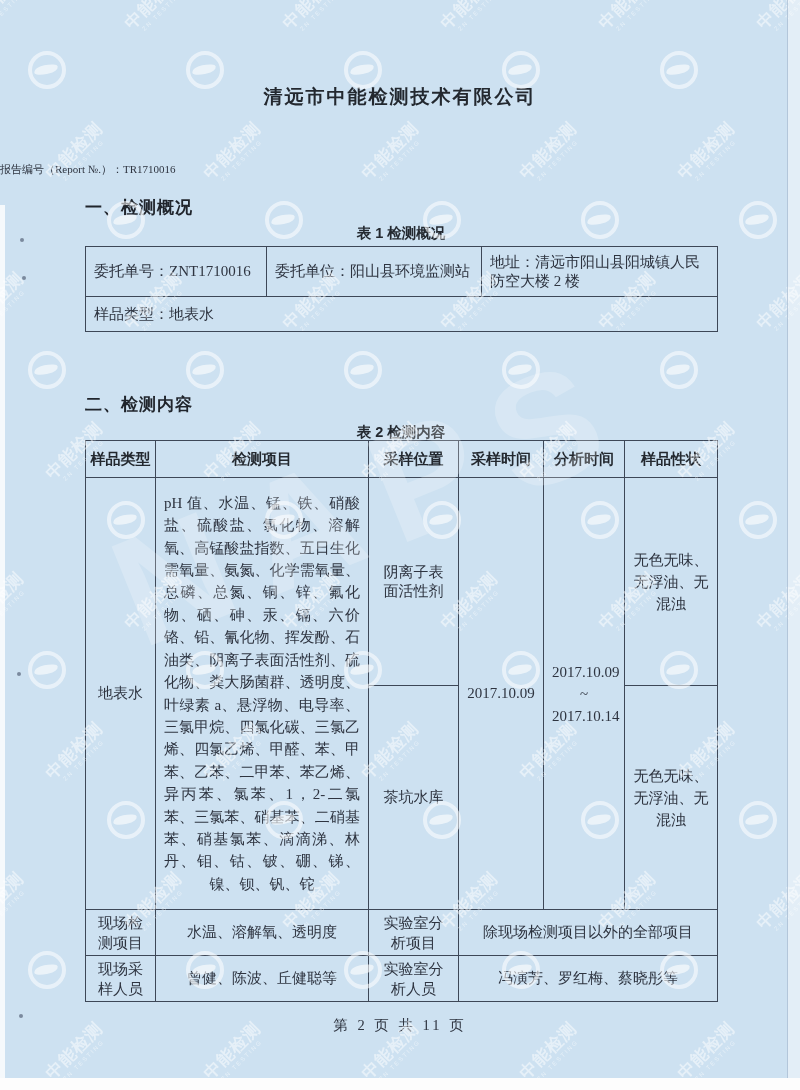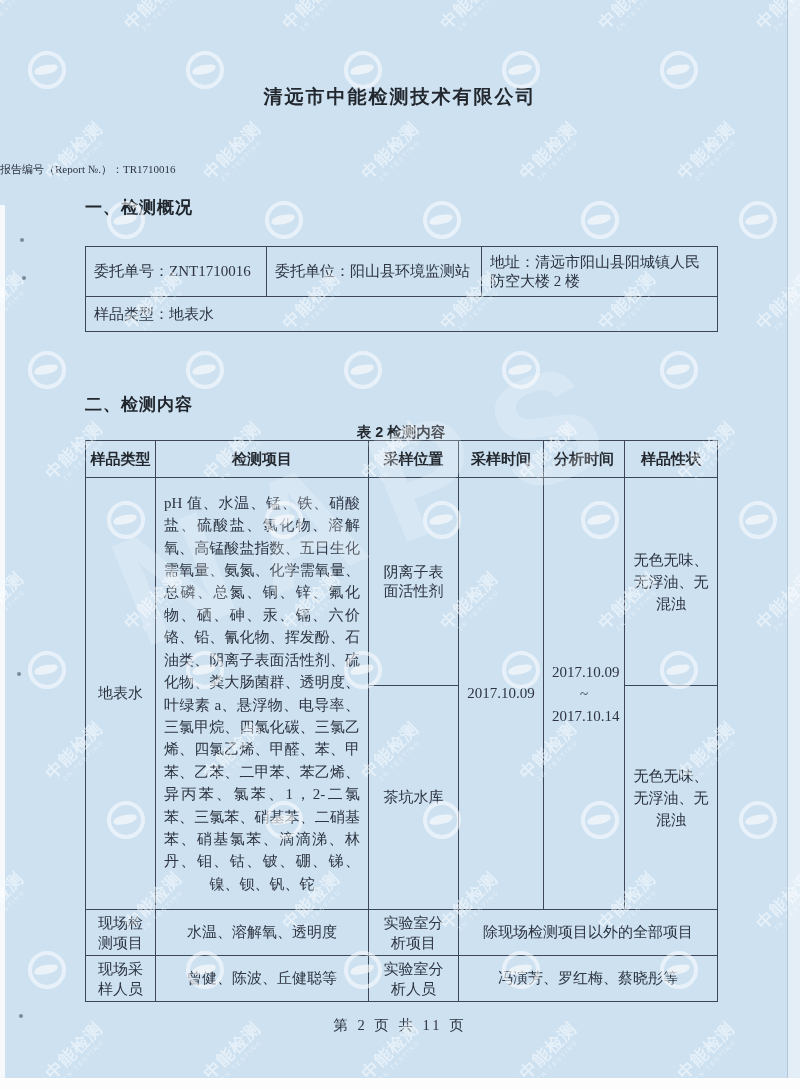--- a/index.html
+++ b/index.html
@@ -114,20 +114,21 @@
 <body>
 
 <div class="page">
 
   <div class="content">
 
     <div class="company">清远市中能检测技术有限公司</div>
     <div class="report-no"><span>报告编号（Report №.）：</span><span>TR1710016</span></div>
 
     <div class="sec-heading" style="top:196px;">一、检测概况</div>
+    <div class="tbl-caption" style="top:224px;">表 1 检测概况</div>
 
     <table class="doc" style="top:246px;">
       <colgroup>
           <col style="width:181px">
           <col style="width:215px">
           <col style="width:236px">
         </colgroup>
       <tbody>
           <tr style="height:50px;">
         <td>委托单号：ZNT1710016</td>

